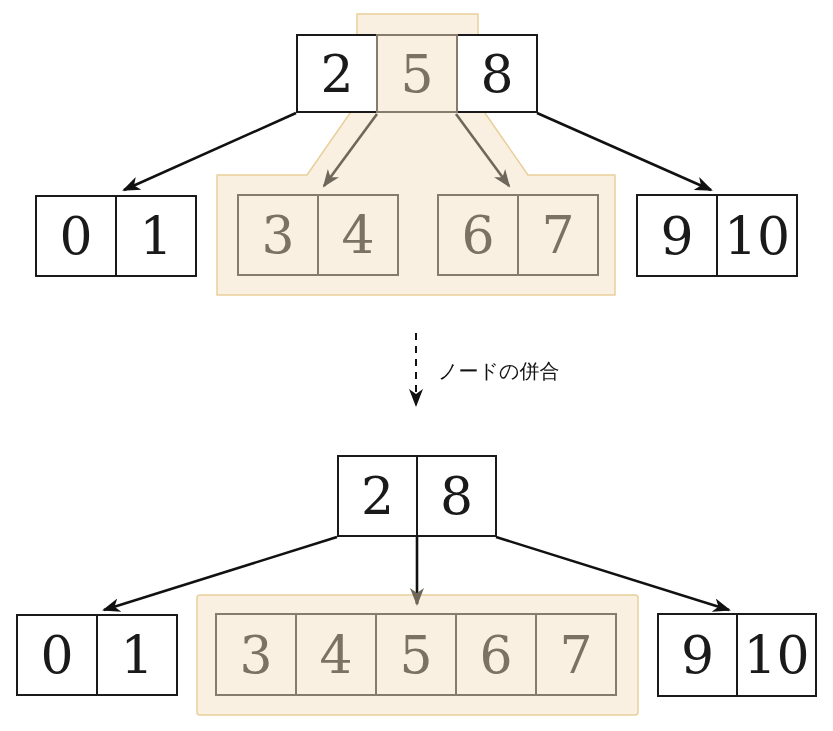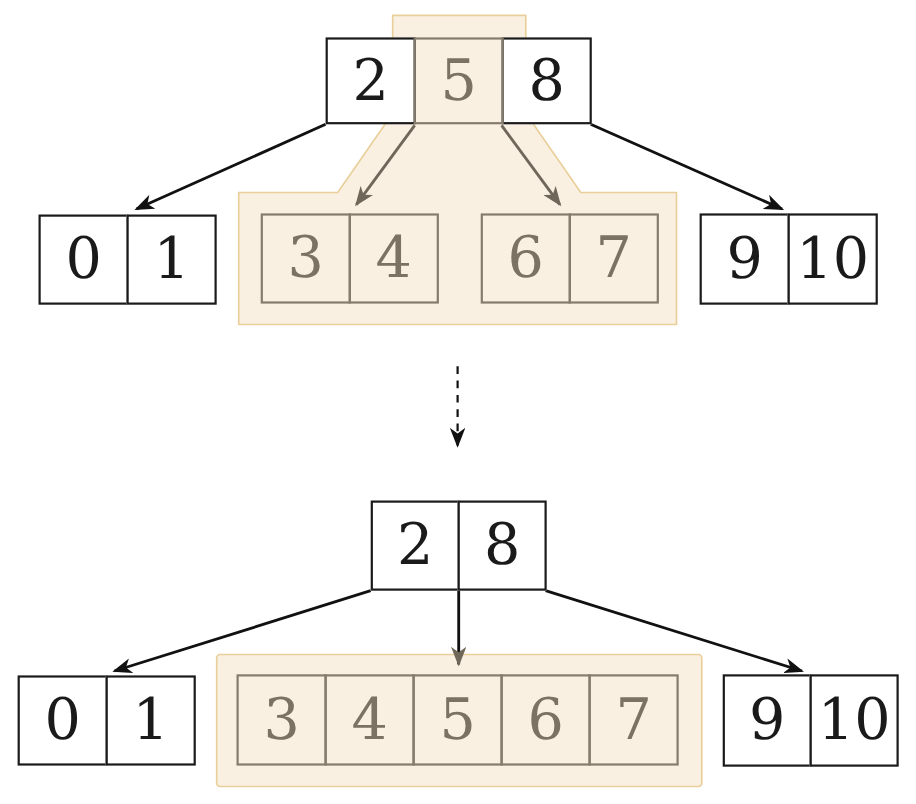--- a/index.html
+++ b/index.html
@@ -92,20 +92,21 @@
   <div class="node" style="left:437px;top:194px;--cw:82px;--ch:82px">
     <div class="cell hl">6</div>
     <div class="cell hl">7</div>
   </div>
 
   <div class="node" style="left:636px;top:194px;--cw:82px;--ch:83px">
     <div class="cell">9</div>
     <div class="cell">10</div>
   </div>
 
+  <div class="merge-label">ノードの併合</div>
 
   <div class="node" style="left:337px;top:455px;--cw:81px;--ch:82px">
     <div class="cell">2</div>
     <div class="cell">8</div>
   </div>
 
   <div class="node" style="left:16px;top:614px;--cw:82px;--ch:82px">
     <div class="cell">0</div>
     <div class="cell">1</div>
   </div>

